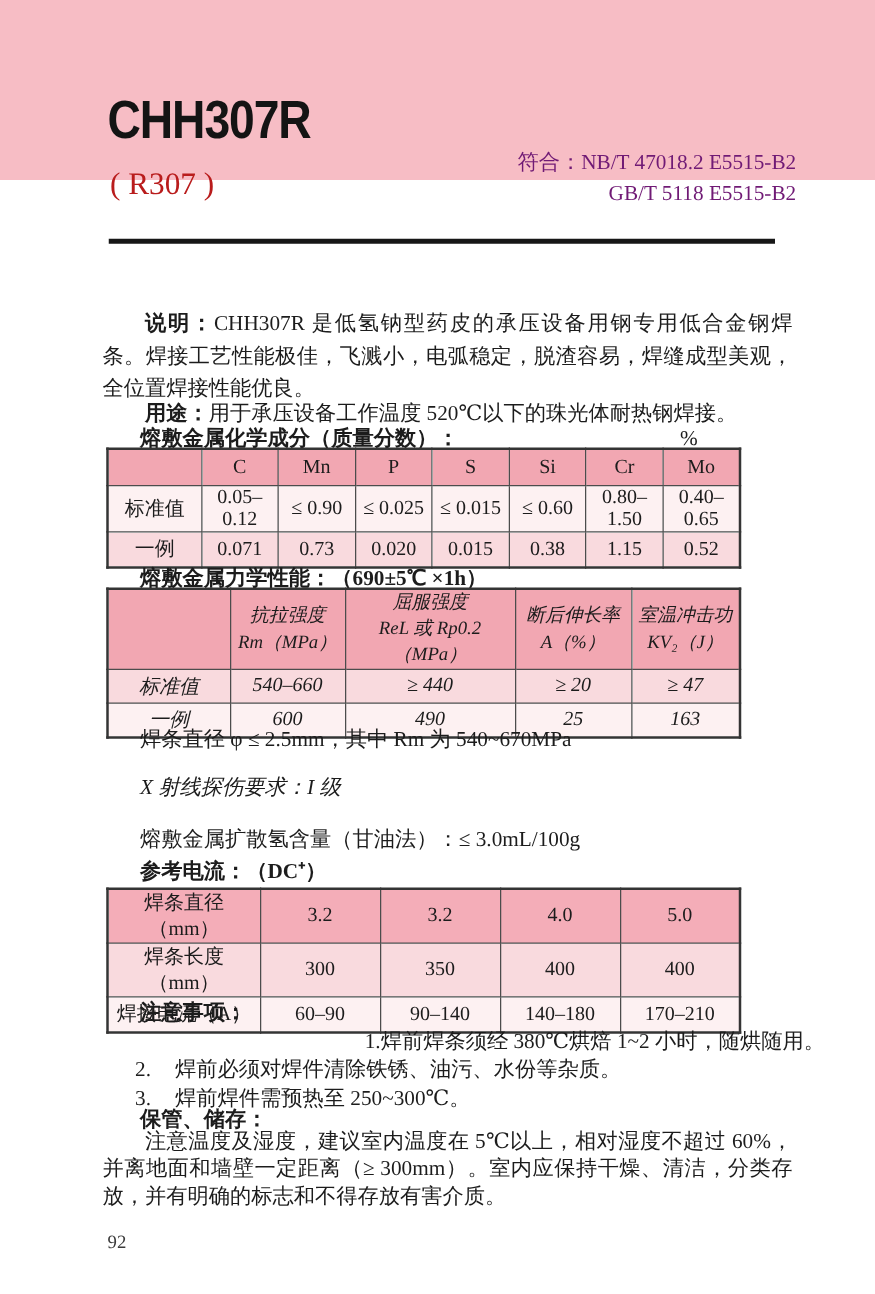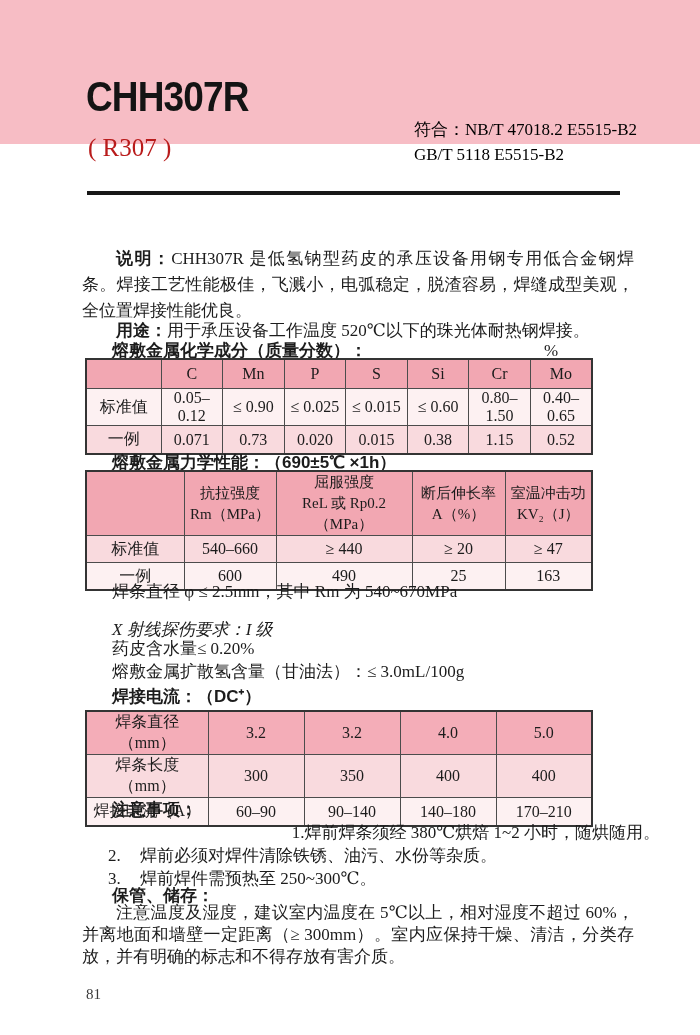--- a/index.html
+++ b/index.html
@@ -4,26 +4,26 @@
 <style>
   html,body{margin:0;padding:0;background:#ffffff;}
   #page{position:relative;width:700px;height:1035px;background:#ffffff;
         font-family:"Liberation Serif","DejaVu Serif",serif;color:#1c1c1c;overflow:hidden;}
   
   .band{position:absolute;left:0;top:0;width:700px;height:144px;background:#f7bdc5;padding-left:15px;}
   .model{position:absolute;left:86px;top:72px;font-family:"Liberation Sans","DejaVu Sans",sans-serif;
          font-weight:bold;font-size:43px;color:#141414;letter-spacing:-1px;
          transform:scaleX(.86);transform-origin:0 0;white-space:nowrap;}
   .alias{position:absolute;left:88px;top:134px;font-size:25px;color:#b91c1c;white-space:nowrap;}
-  .standards{position:absolute;right:78px;top:117px;font-size:17px;line-height:25px;color:#000000;}
+  .standards{position:absolute;right:78px;top:117px;text-align:right;font-size:17px;line-height:25px;color:#701a75;}
   .rule{position:absolute;left:87px;top:191px;width:533px;height:4px;background:#171717;}
   
   .blk{position:absolute;left:82px;width:552px;font-size:17px;line-height:26px;}
   .just{text-align:justify;text-indent:34px;}
-  .hei{font-family:Liberation Sans, sans-serif;font-weight:bold;}
+  .hei{font-family:Liberation Serif, serif;font-weight:bold;}
   .ind{padding-left:30px;width:522px;}
   .one-line{white-space:nowrap;line-height:20px;}
   .unit{position:absolute;left:462px;top:0;}
   
   table{border-collapse:collapse;table-layout:fixed;font-size:16px;text-align:center;
         position:absolute;left:85px;width:508px;border:2px solid #343434;}
   td{border:1px solid #4c4c4c;padding:0 2px;overflow:hidden;}
   .rh td{background:#f2a7b2;height:28px;}
   .rw td{background:#fdf1f2;}
   .rp td{background:#f9dade;}
@@ -98,21 +98,21 @@
       <td>0.015</td>
       <td>0.38</td>
       <td>1.15</td>
       <td>0.52</td>
     </tr>
   </tbody>
     </table>
 
   <div class="blk hei ind" style="top:450px;">熔敷金属力学性能：（690±5℃ ×1h）</div>
 
-  <table style="top:470px;font-size:15px;">
+  <table style="top:470px;font-size:15px;font-style:italic;">
     <colgroup>
         <col style="width:98px;">
         <col style="width:92px;">
         <col style="width:136px;">
         <col style="width:93px;">
         <col>
       </colgroup>
     <tbody>
         <tr class="mech-hd">
       <td></td>
@@ -145,24 +145,23 @@
       <td>600</td>
       <td>490</td>
       <td>25</td>
       <td>163</td>
     </tr>
   </tbody>
     </table>
 
   <div class="blk ind one-line" style="top:582px;">焊条直径 φ ≤ 2.5mm，其中 Rm 为 540~670MPa</div>
   <div class="blk ind one-line" style="top:620px;font-style:italic;">X 射线探伤要求：I 级</div>
-  <div class="blk ind one-line" style="top:639px;">药皮含水量≤ 0.20%</div>
   <div class="blk ind one-line" style="top:662px;">熔敷金属扩散氢含量（甘油法）：≤ 3.0mL/100g</div>
 
-  <div class="blk hei ind one-line" style="top:687px;">焊接电流：（DC⁺）</div>
+  <div class="blk hei ind one-line" style="top:687px;">参考电流：（DC⁺）</div>
 
   <table style="top:710px;">
     <colgroup>
         <col style="width:122px;">
         <col>
         <col>
         <col>
         <col>
       </colgroup>
     <tbody>
@@ -191,15 +190,15 @@
     </table>
 
   <div class="blk hei ind one-line" style="top:800px;">注意事项：</div>
   <div class="blk one-line" style="top:823px;padding-left:26px;text-align:right;"><span class="num">1.</span><span>焊前焊条须经 380℃烘焙 1~2 小时，随烘随用。</span></div>
   <div class="blk one-line" style="top:846px;padding-left:26px;"><span class="num">2.</span><span>焊前必须对焊件清除铁锈、油污、水份等杂质。</span></div>
   <div class="blk one-line" style="top:869px;padding-left:26px;"><span class="num">3.</span><span>焊前焊件需预热至 250~300℃。</span></div>
 
   <div class="blk hei ind one-line" style="top:886px;">保管、储存：</div>
   <p class="blk just" style="top:902px;margin:0;line-height:22px;">注意温度及湿度，建议室内温度在 5℃以上，相对湿度不超过 60%，并离地面和墙壁一定距离（≥ 300mm）。室内应保持干燥、清洁，分类存放，并有明确的标志和不得存放有害介质。</p>
 
-  <div class="pageno">81</div>
+  <div class="pageno">92</div>
 
 </div>
 
 </body></html>

